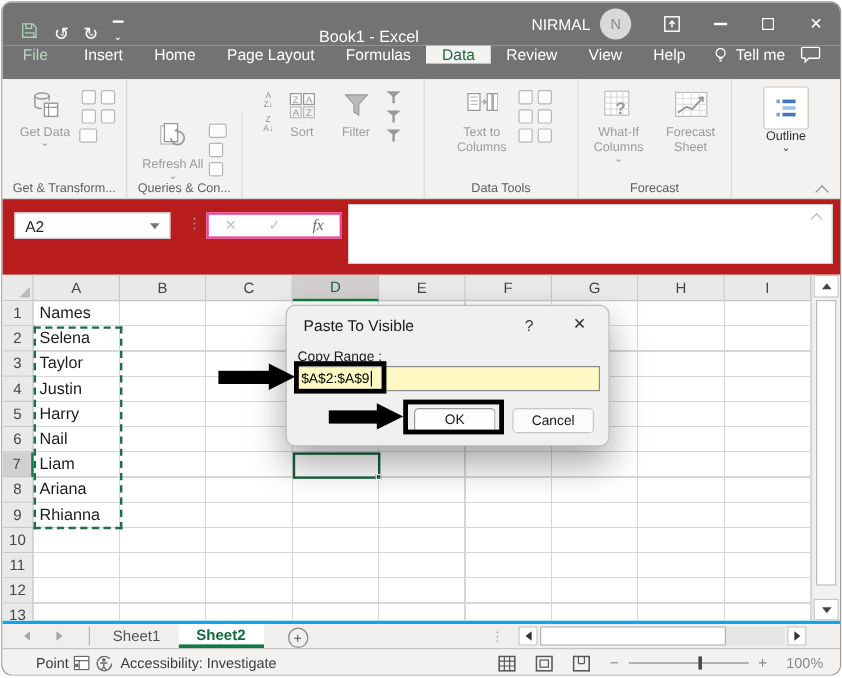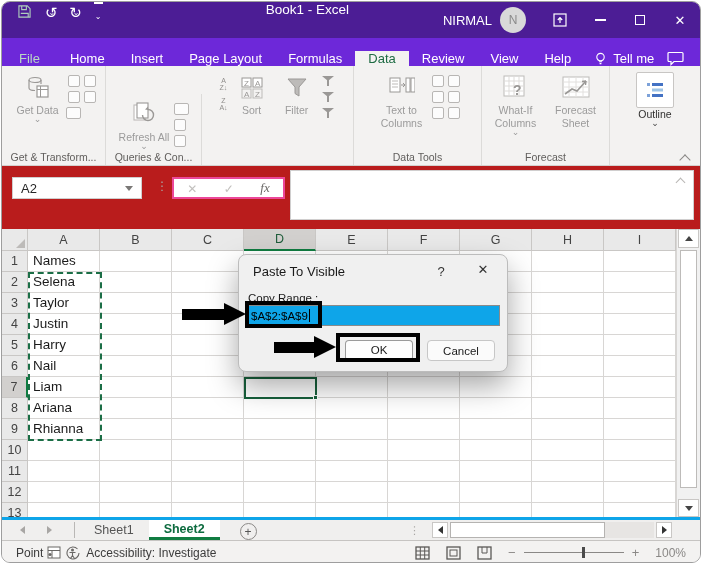--- a/index.html
+++ b/index.html
@@ -1,42 +1,42 @@
 <!DOCTYPE html>
 <html><head>
 <meta charset="utf-8">
 <style>
   * { box-sizing: border-box; margin: 0; padding: 0; }
   body { background:#fff; font-family:"Liberation Sans", sans-serif; }
   .window{ position:relative; width:700px; height:562px; margin:1px; border:1px solid #9e9e9e;
            border-radius:9px; overflow:hidden; background:#f3f2f1; }
 
   
-  .titlebar{ height:36px; background:#4c1d95; display:flex; align-items:flex-start; color:#fff; }
+  .titlebar{ height:36px; background:#737373; display:flex; align-items:flex-end; color:#fff; }
   .qat{ display:flex; align-items:center; gap:14px; padding-left:16px; width:170px; }
   .qat .undo,.qat .redo{ font-size:15px; color:#fff; cursor:default; }
   .qat .undo::before{ content:"\21BA"; } .qat .redo::before{ content:"\21BB"; }
   .mini-dd{ font-size:8px; color:#e8f2ec; margin-left:-9px; }
   .mini-dd::before{ content:"\2304"; }
   .qat-custom{ display:inline-block; text-align:center; }
   .qat-custom .bar{ display:block; width:9px; height:2px; background:#fff; margin:0 auto 1px; }
   .qat-custom .car{ font-size:8px; color:#fff; line-height:4px; }
   .qat-custom .car::before{ content:"\2304"; }
   .t-title{ flex:1; text-align:center; font-size:13.5px; color:#fff; }
   .t-right{ display:flex; align-items:center; height:100%; }
   .t-user{ font-size:13px; margin-right:8px; }
   .avatar{ width:26px; height:26px; border-radius:50%; background:#d9d9d9; color:#8a8a8a;
            font-size:12px; display:flex; align-items:center; justify-content:center; margin-right:14px; }
   .winbtn{ width:40px; height:36px; display:flex; align-items:center; justify-content:center; }
   .ico-max{ width:10px; height:10px; border:1.3px solid #fff; }
   .ico-min{ width:11px; height:1.6px; background:#fff; }
   .ico-close::before{ content:"\2715"; font-size:13px; color:#fff; }
 
   
-  .tabrow{ height:28px; background:#6d28d9; display:flex; align-items:flex-end; color:#fff; font-size:13px; }
+  .tabrow{ height:28px; background:#737373; display:flex; align-items:flex-start; color:#fff; font-size:13px; }
   .rtab{ display:flex; align-items:center; padding:0 13px; }
   .rtab.file{ color:#b9d6c4; padding:0 17px; }
   .rtab.active{ background:#f3f2f1; color:#1e6b43; }
   .tellme{ display:flex; align-items:center; gap:6px; padding:0 10px; }
   .bulb{ width:13px; height:13px; }
   .comment{ margin-left:auto; margin-right:16px; display:flex; align-items:center; }
 
   
   .ribbon{ position:relative; height:100px; background:#f3f2f1; border-bottom:1px solid #d3d1cf; display:flex; }
   .rgroup{ position:relative; border-right:1px solid #dcdbd9; padding:6px 2px 16px; display:flex; justify-content:center; gap:4px; }
@@ -108,21 +108,21 @@
   .vthumb{ position:absolute; left:3px; right:3px; top:21px; height:238px; background:#fff; border:1px solid #bdbbb9; }
 
   
   .dialog{ position:absolute; left:236px; top:25px; width:270px; height:118px; background:#f0f0f0;
            border:1px solid #bcbcbc; border-radius:8px; z-index:10; box-shadow:0 14px 30px rgba(0,0,0,.35); font-size:12px; }
   .dlg-title{ position:absolute; left:14px; top:9px; font-size:13px; color:#1a1a1a; }
   .dlg-help{ position:absolute; left:192px; top:9px; width:20px; text-align:center; font-size:13px; color:#333; }
   .dlg-close{ position:absolute; left:232px; top:7px; width:24px; text-align:center; }
   .dlg-close::before{ content:"\2715"; font-size:13px; color:#333; }
   .dlg-label{ position:absolute; left:9px; top:37px; font-size:11.5px; color:#1a1a1a; }
-  .dlg-input{ position:absolute; left:7px; top:50px; width:254px; height:21px; background:#0ea5e9; border:1px solid #8a8a8a;
+  .dlg-input{ position:absolute; left:7px; top:50px; width:254px; height:21px; background:#fef9c3; border:1px solid #8a8a8a;
               font-size:11.5px; color:#000; display:flex; align-items:center; padding-left:4px; }
   .caret{ display:inline-block; width:1px; height:13px; background:#000; margin-left:1px; }
   .btn{ position:absolute; top:85px; width:68px; height:21px; border-radius:4px; font-size:11.5px;
         display:flex; align-items:center; justify-content:center; color:#1a1a1a; }
   .btn.ok{ left:106px; background:#fdfdfd; border:1px solid #9a9a9a; border-bottom:2px solid #0067c0; }
   .btn.cancel{ left:188px; background:#fbfbfb; border:1px solid #c7c7c7; }
 
   
   .ann{ z-index:20; }
   .ann-rect{ position:absolute; border:4px solid #000; background:transparent; }
@@ -148,21 +148,21 @@
   .tdots::before{ content:"\22EE"; }
   .hscroll{ display:flex; align-items:center; gap:2px; width:240px; margin:0 28px 0 12px; }
   .hbtn{ width:16px; height:16px; background:#fff; border:1px solid #c9c7c5; display:flex; align-items:center; justify-content:center; }
   .hbtn .tri-l{ border-right-color:#333; } .hbtn .tri-r{ border-left-color:#333; }
   .htrack{ flex:1; height:16px; background:#e7e5e3; position:relative; }
   .hthumb{ position:absolute; left:0; top:0; width:76%; height:100%; background:#fff; border:1px solid #b5b3b1; }
 
   
   .statusbar{ height:24px; background:#f3f2f1; border-top:1px solid #c6c4c2; display:flex; align-items:center;
               font-size:12px; color:#3c3c3c; }
-  .sb-left{ display:flex; align-items:center; gap:4px; padding-left:14px; }
+  .sb-left{ display:flex; align-items:center; gap:4px; padding-left:28px; }
   .sb-right{ margin-left:auto; display:flex; align-items:center; gap:16px; padding-right:14px; }
   .zoomline{ display:flex; align-items:center; gap:8px; color:#666; }
   .ztrack{ position:relative; width:100px; height:1px; background:#8a8886; }
   .zthumb{ position:absolute; left:58%; top:-5px; width:3px; height:11px; background:#4a4a4a; }
   .zsign{ font-size:13px; color:#8a8886; }
   .sb-ico{ display:flex; align-items:center; }
 </style>
 </head>
 <body>
 
@@ -202,22 +202,22 @@
           <span class="ico-max"></span>
         </span>
       <span class="winbtn">
           <span class="ico-close"></span>
         </span>
     </div>
   </div>
 
   <div class="tabrow">
     <span class="rtab file">File</span>
+    <span class="rtab">Insert</span>
     <span class="rtab">Home</span>
-    <span class="rtab">Insert</span>
     <span class="rtab">Page Layout</span>
     <span class="rtab">Formulas</span>
     <span class="rtab active">Data</span>
     <span class="rtab">Review</span>
     <span class="rtab">View</span>
     <span class="rtab">Help</span>
     <span class="tellme">
       <svg class="bulb" viewBox="0 0 14 14">
           <circle cx="7" cy="5.5" r="4" fill="none" stroke="#fff" stroke-width="1.2"></circle>
           <path d="M5.5 10.5 h3 M6 12.5 h2" stroke="#fff" stroke-width="1.2"></path>

